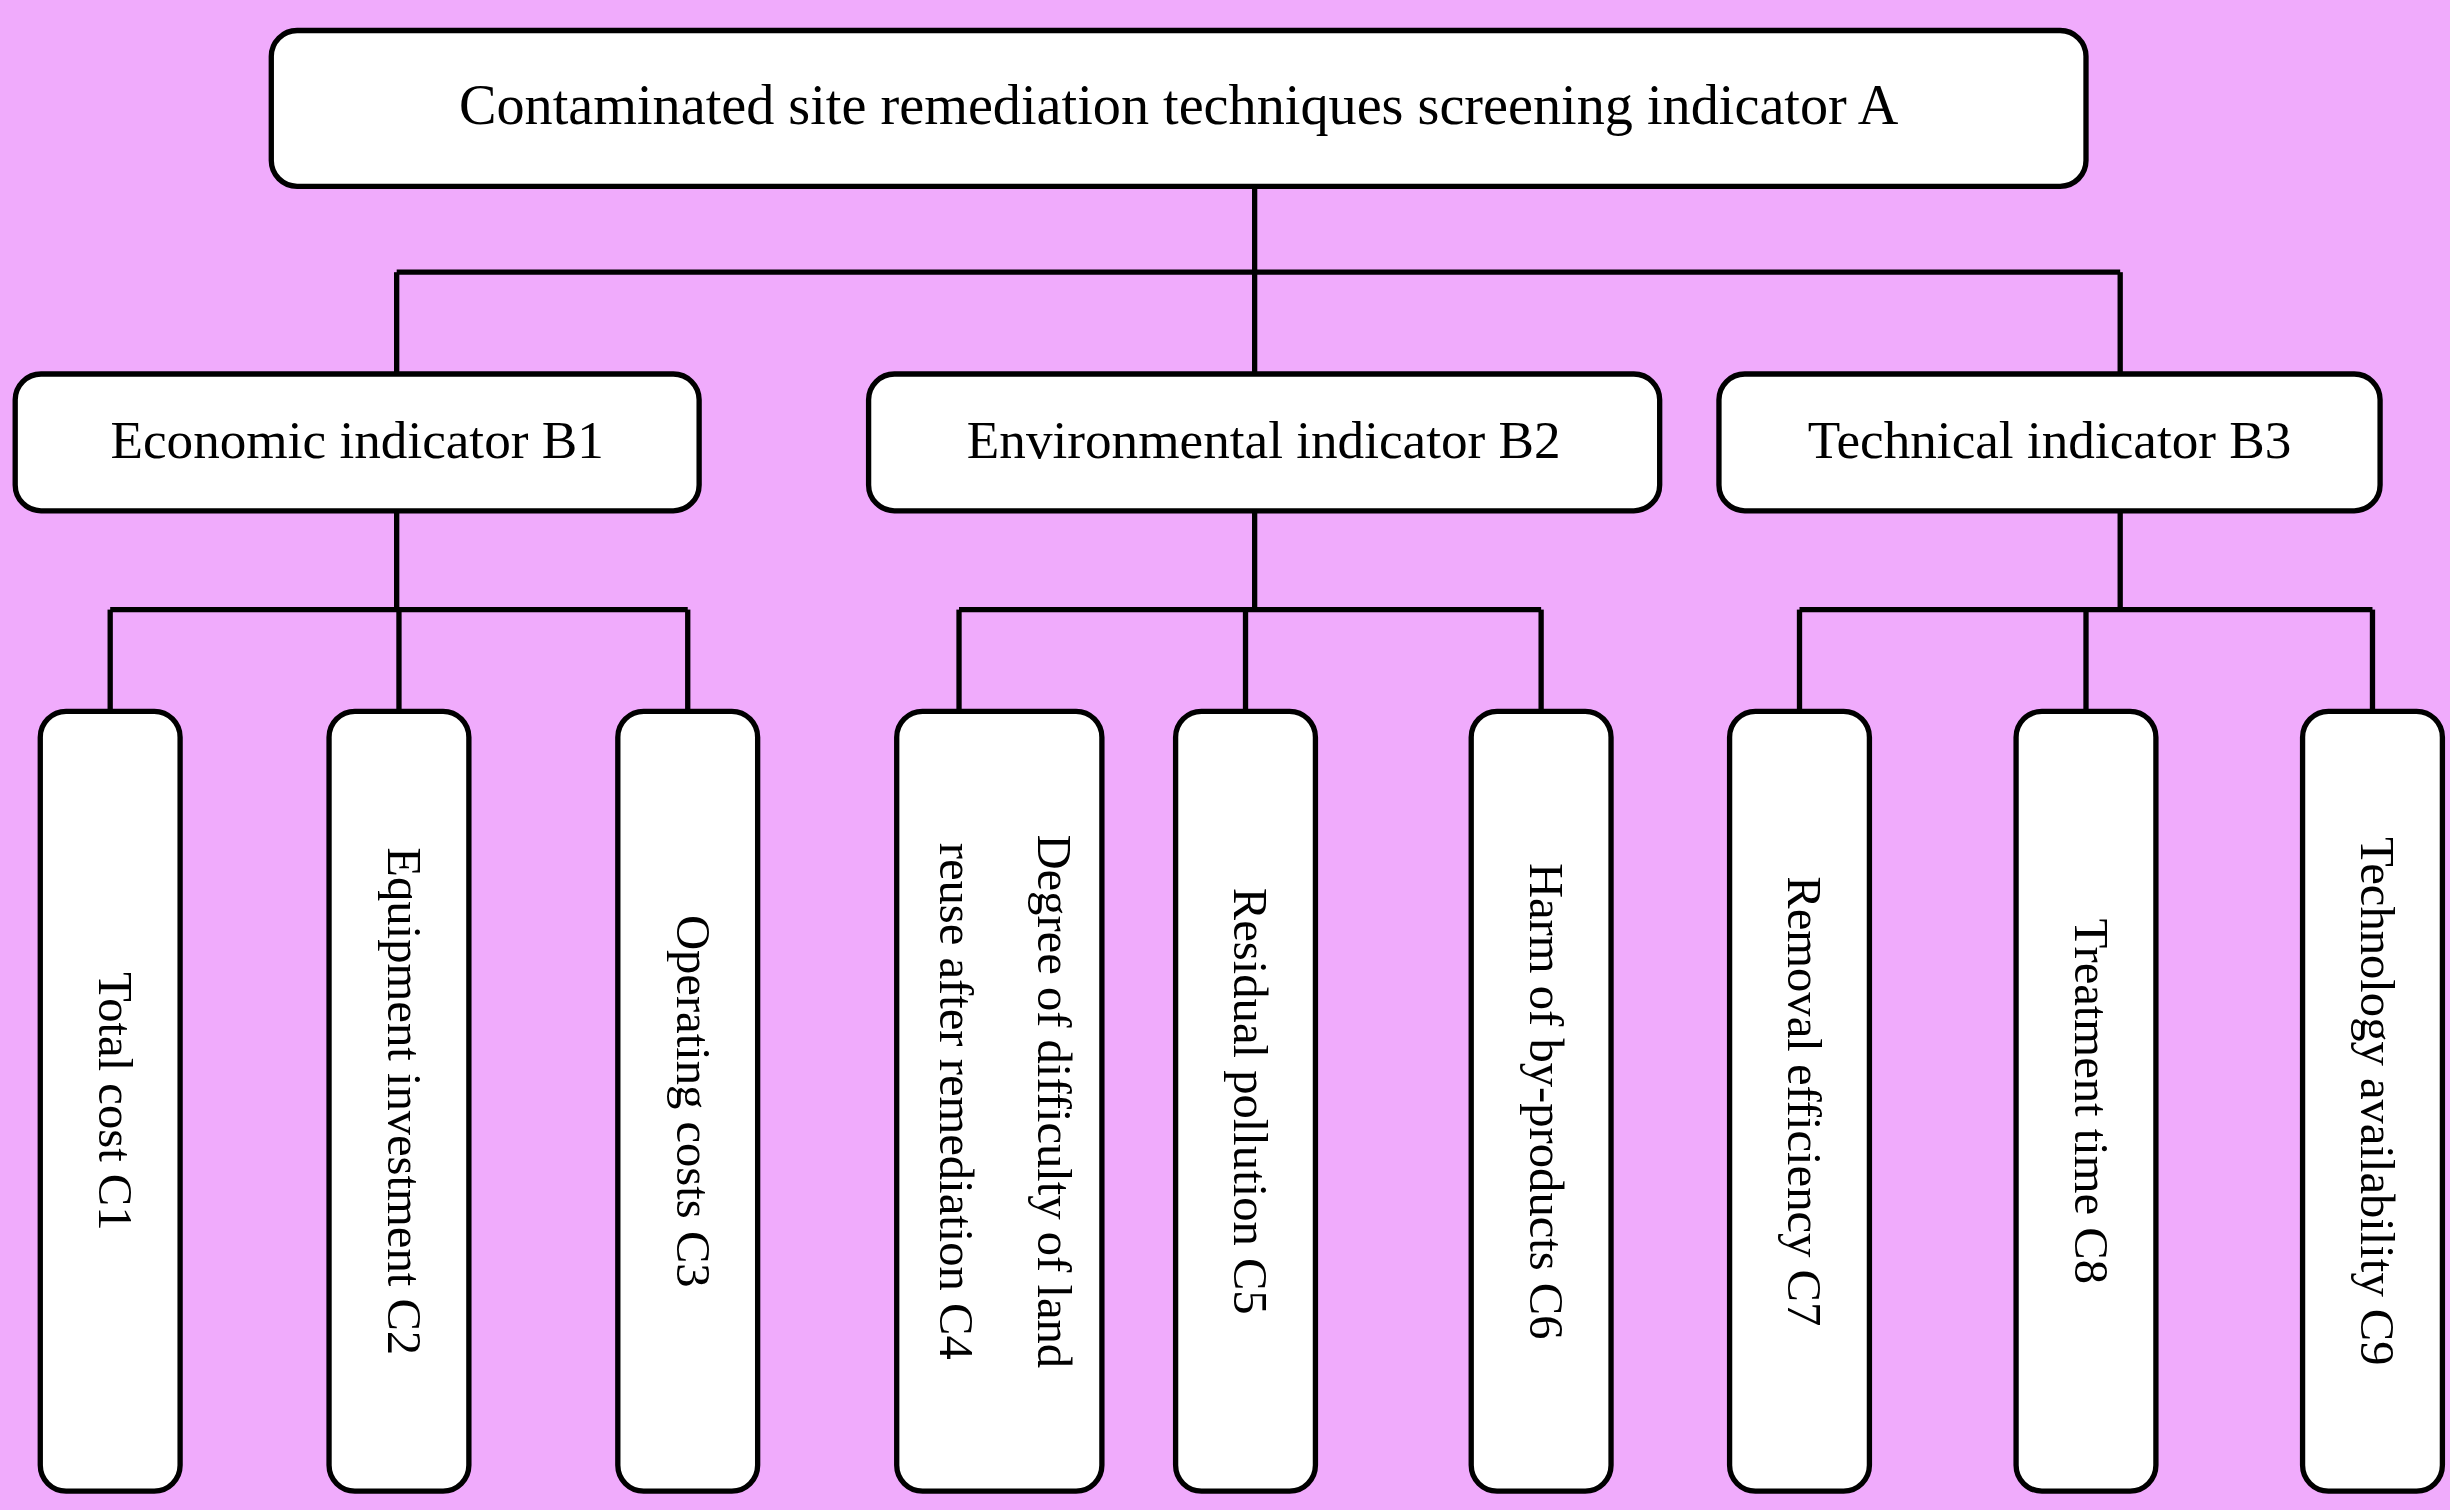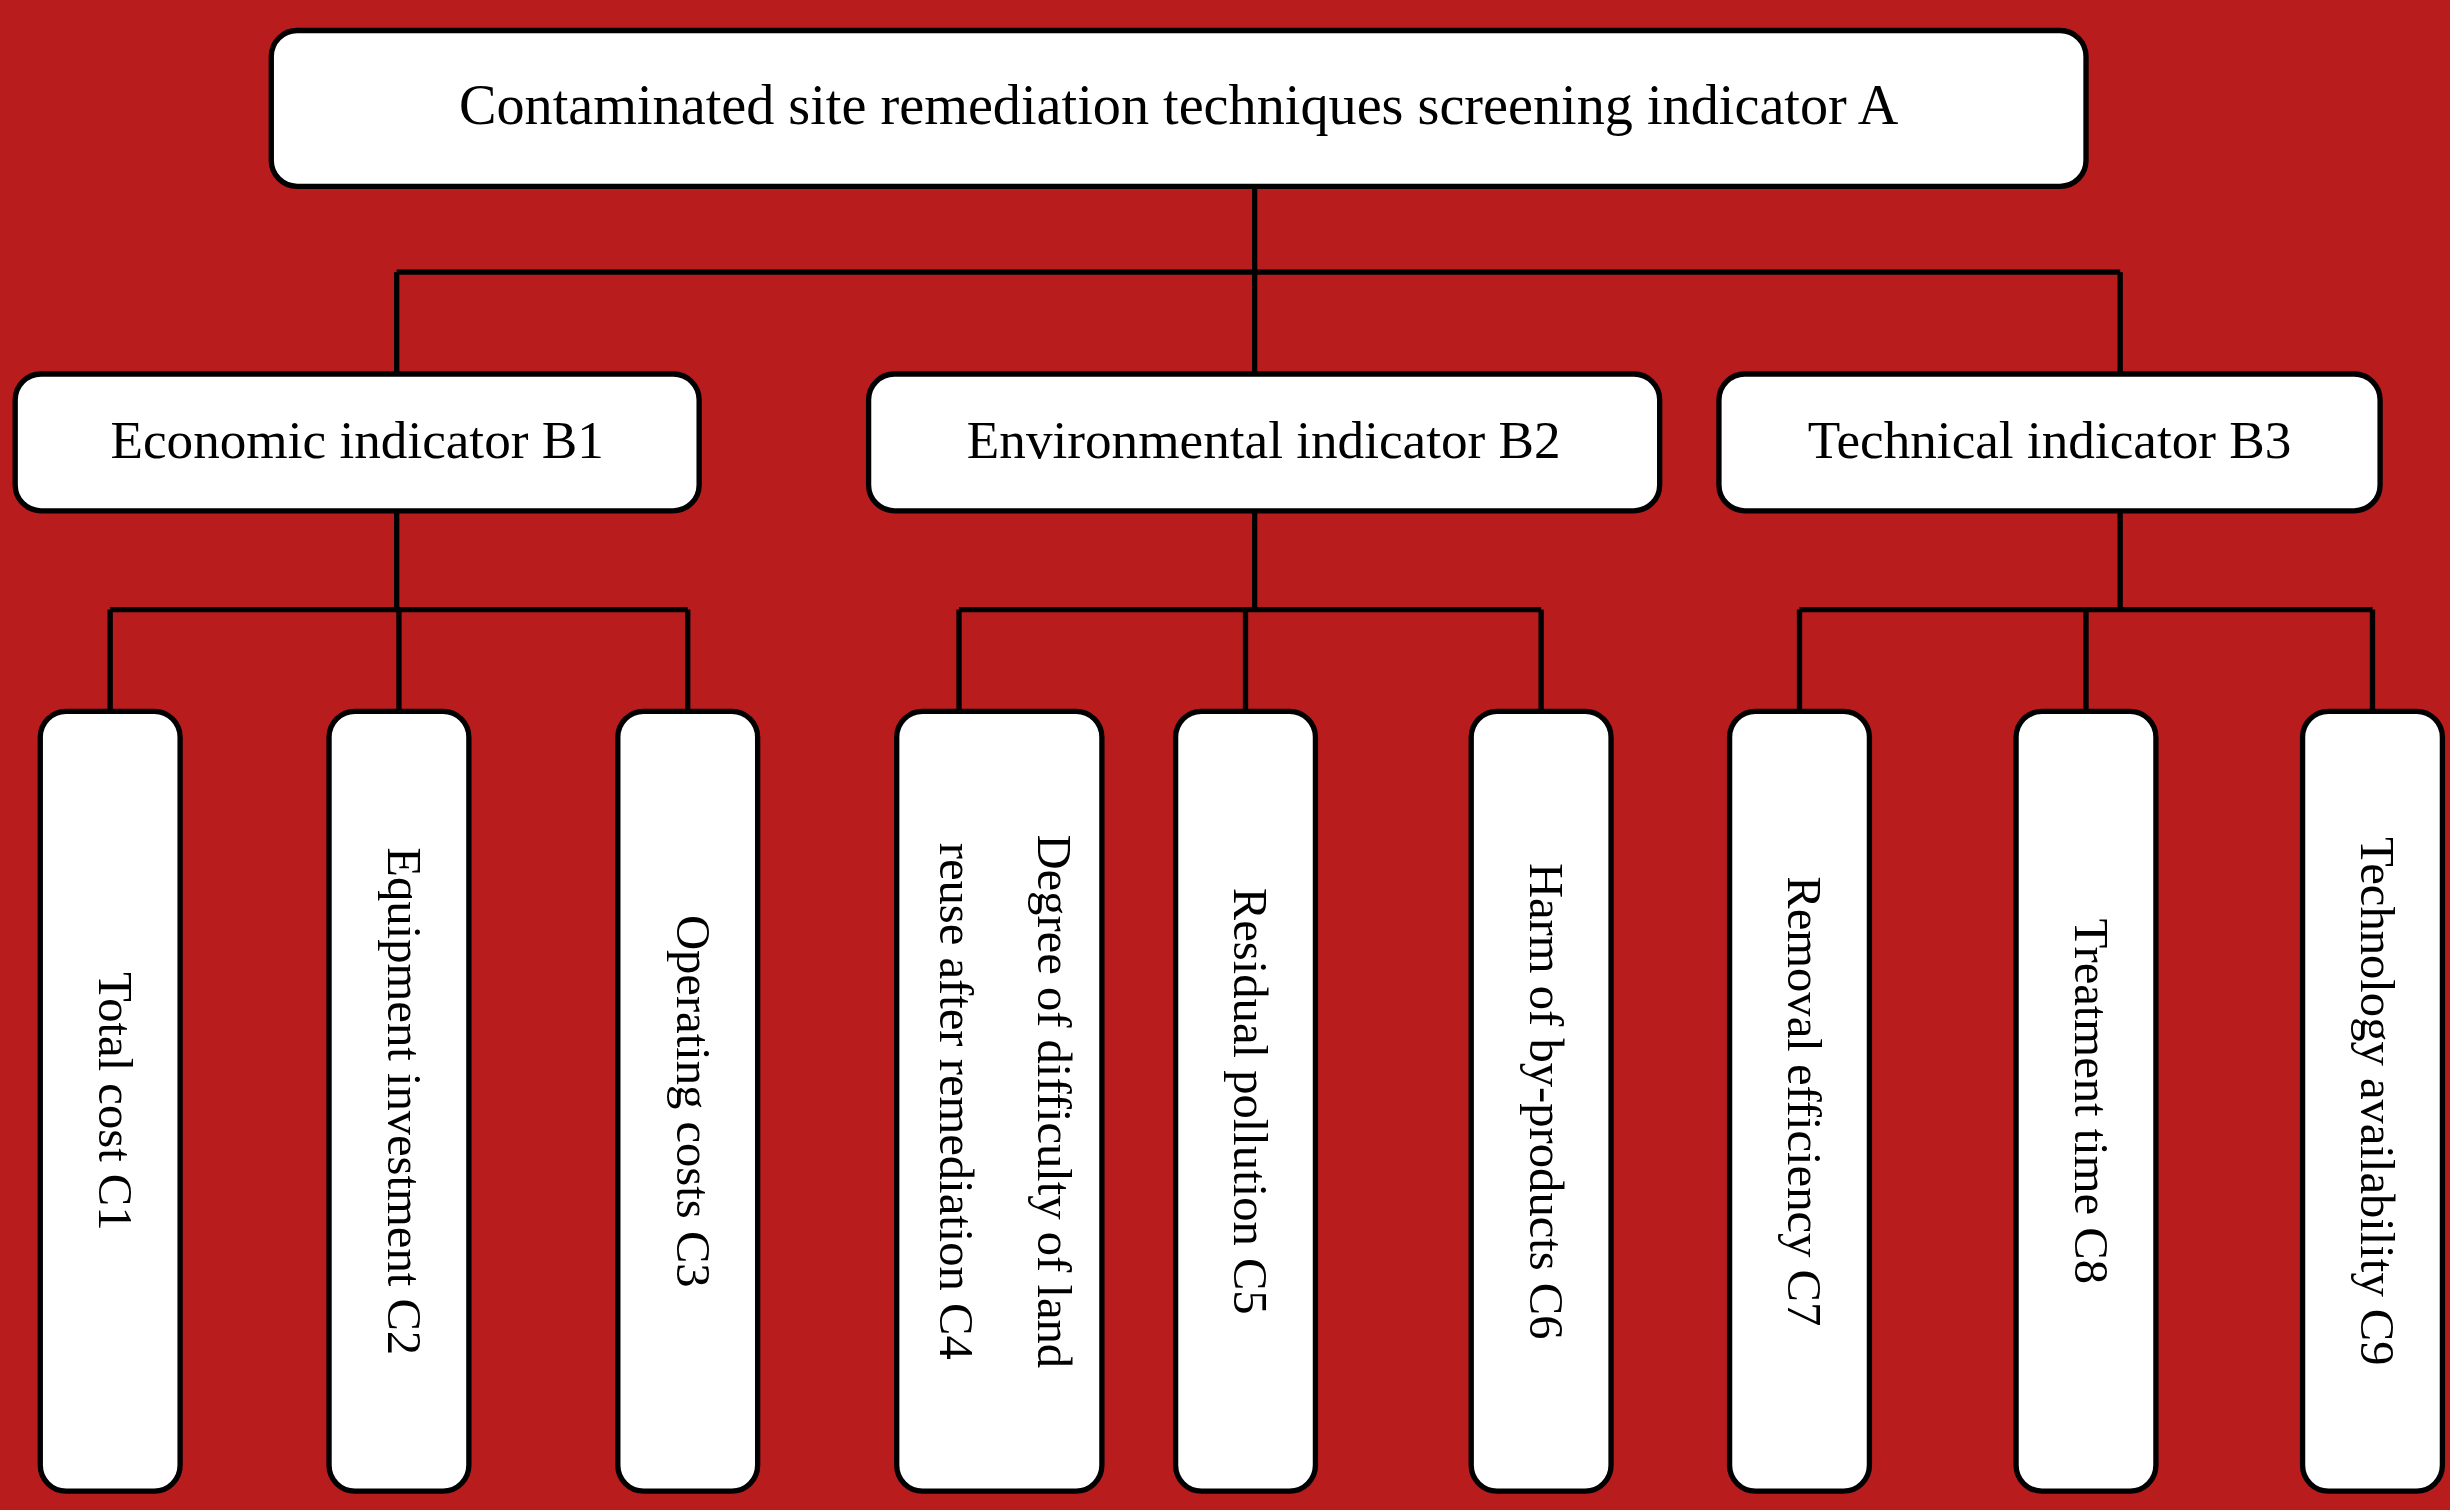--- a/index.html
+++ b/index.html
@@ -11,21 +11,21 @@
   body {
     width: 2450px;
     height: 1511px;
     overflow: hidden;
     font-family: "Liberation Serif", "DejaVu Serif", serif;
   }
   #diagram-root {
     position: relative;
     width: 2450px;
     height: 1511px;
-    background: #b91c1c;
+    background: #f0abfc;
   }
   svg.diagram-canvas {
     position: absolute;
     top: 0;
     left: 0;
     width: 2450px;
     height: 1511px;
     display: block;
   }
   .node-box {

